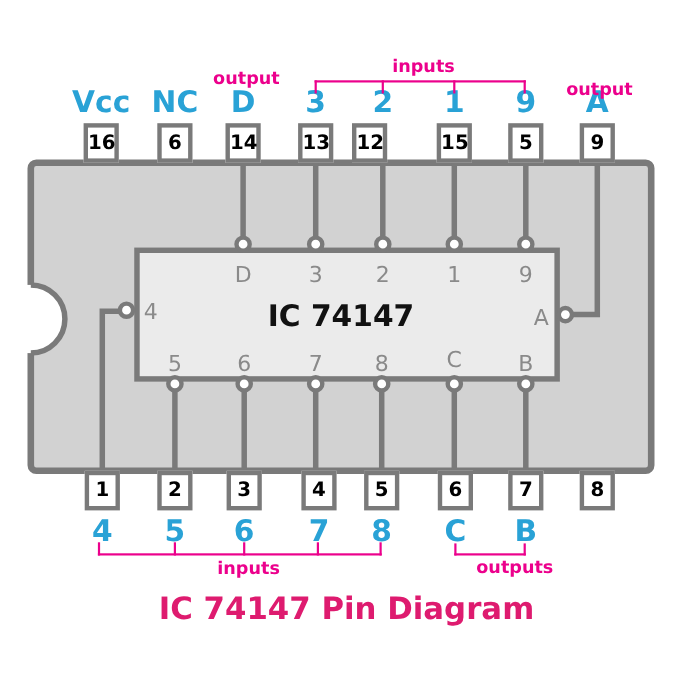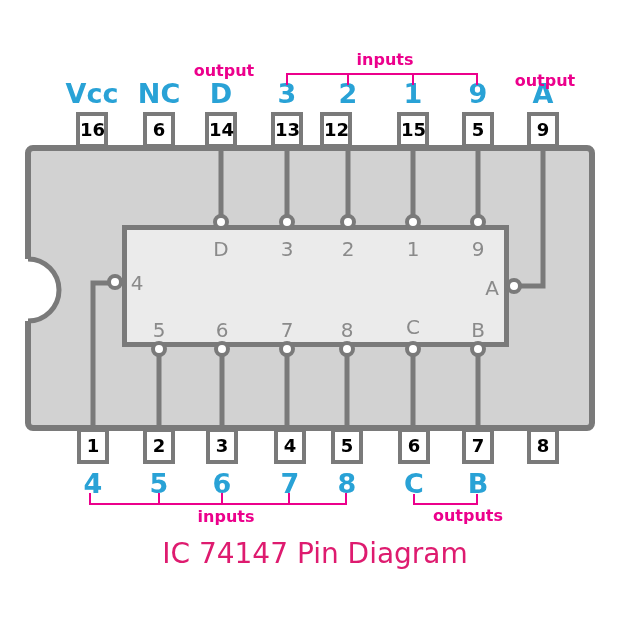--- a/index.html
+++ b/index.html
@@ -45,31 +45,32 @@
     position:absolute;transform:translateX(-50%);
     font-weight:bold;font-size:16px;color:#ec008c;line-height:1;white-space:nowrap;
   }
   .bracket{position:absolute;box-sizing:border-box;}
   .bracket.down{border-top:2px solid #ec008c;border-left:2px solid #ec008c;border-right:2px solid #ec008c;}
   .bracket.up{border-bottom:2px solid #ec008c;border-left:2px solid #ec008c;border-right:2px solid #ec008c;}
   .tick{position:absolute;width:2px;background:#ec008c;}
   svg.overlay{position:absolute;left:0;top:0;}
   .title{
     position:absolute;left:315px;top:537px;transform:translateX(-50%);
-    font-weight:normal;font-size:28px;color:#de1b6f;white-space:nowrap;
+    font-weight:bold;font-size:28px;color:#de1b6f;white-space:nowrap;
   }
 </style>
 </head>
 <body>
 
 <div id="stage">
 
   <div class="ic-body"></div>
 
   <div class="chip"></div>
+  <div class="chip-name">IC 74147</div>
 
   <span class="inner-label" style="left:221px;top:239px">D</span>
   <span class="inner-label" style="left:287px;top:239px">3</span>
   <span class="inner-label" style="left:348px;top:239px">2</span>
   <span class="inner-label" style="left:413px;top:239px">1</span>
   <span class="inner-label" style="left:478px;top:239px">9</span>
   <span class="inner-label" style="left:137px;top:273px">4</span>
   <span class="inner-label" style="left:492px;top:278px">A</span>
   <span class="inner-label" style="left:159px;top:320px">5</span>
   <span class="inner-label" style="left:222px;top:320px">6</span>

